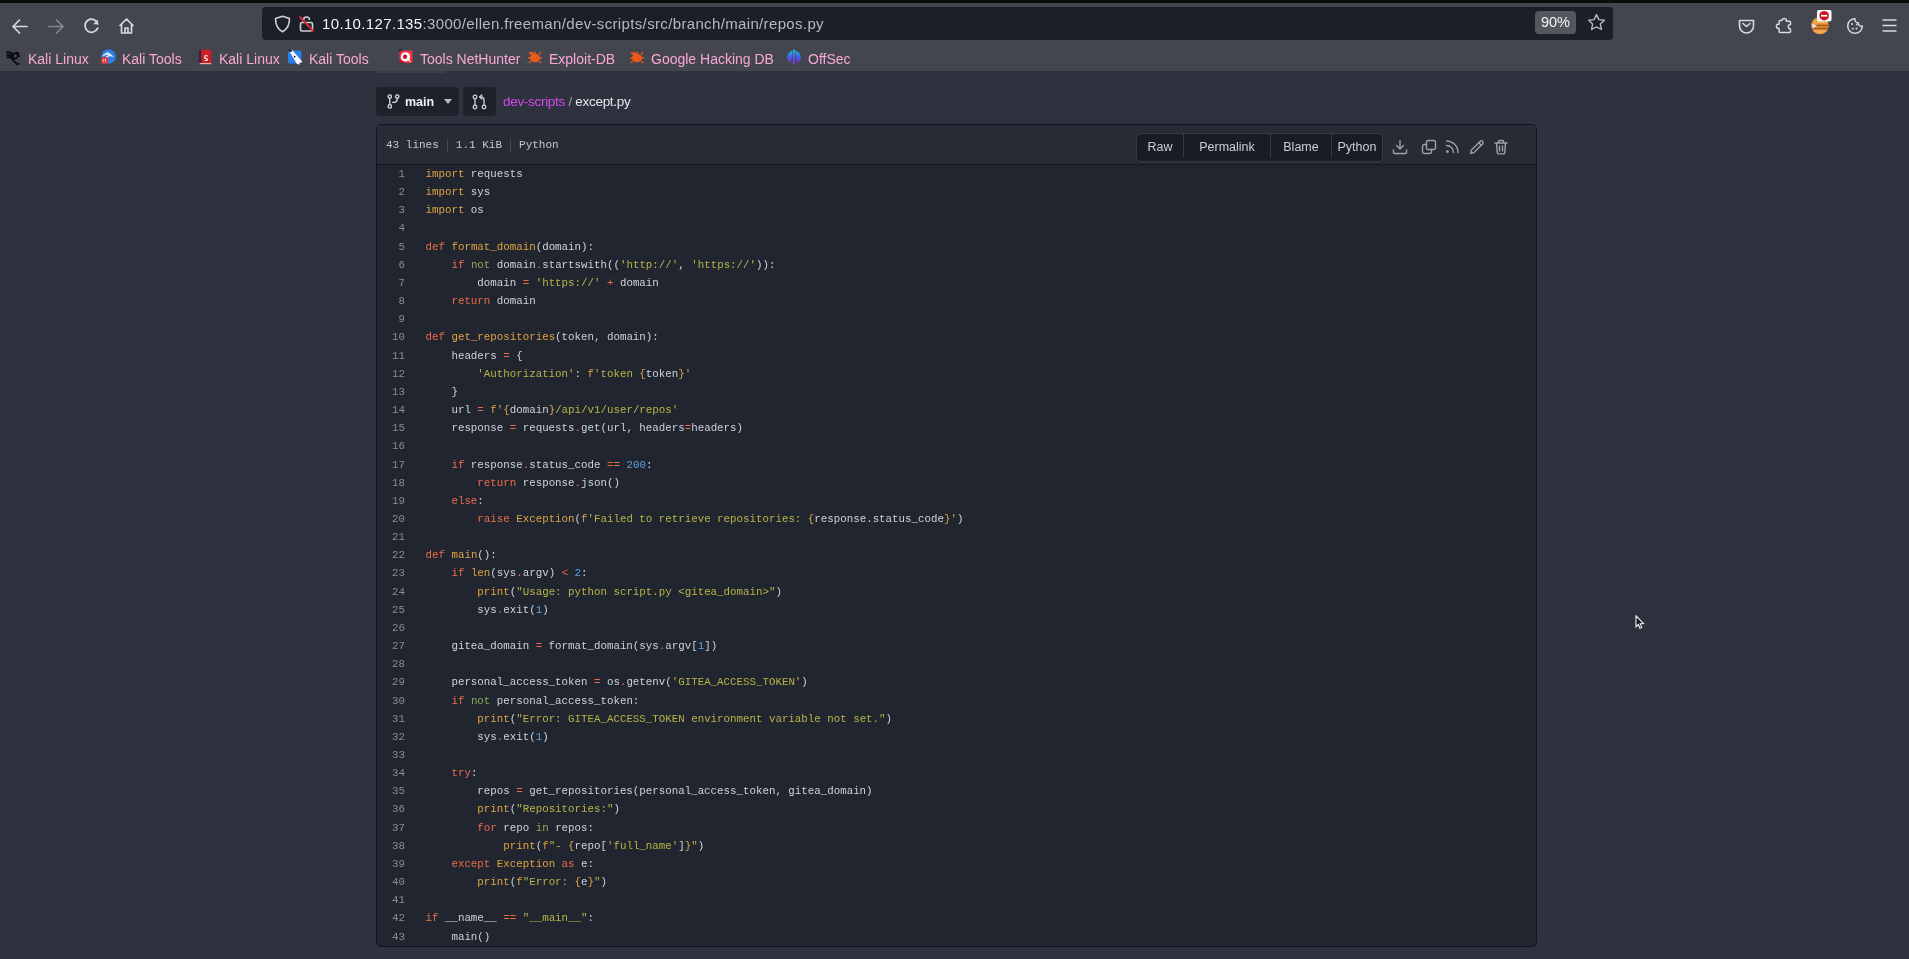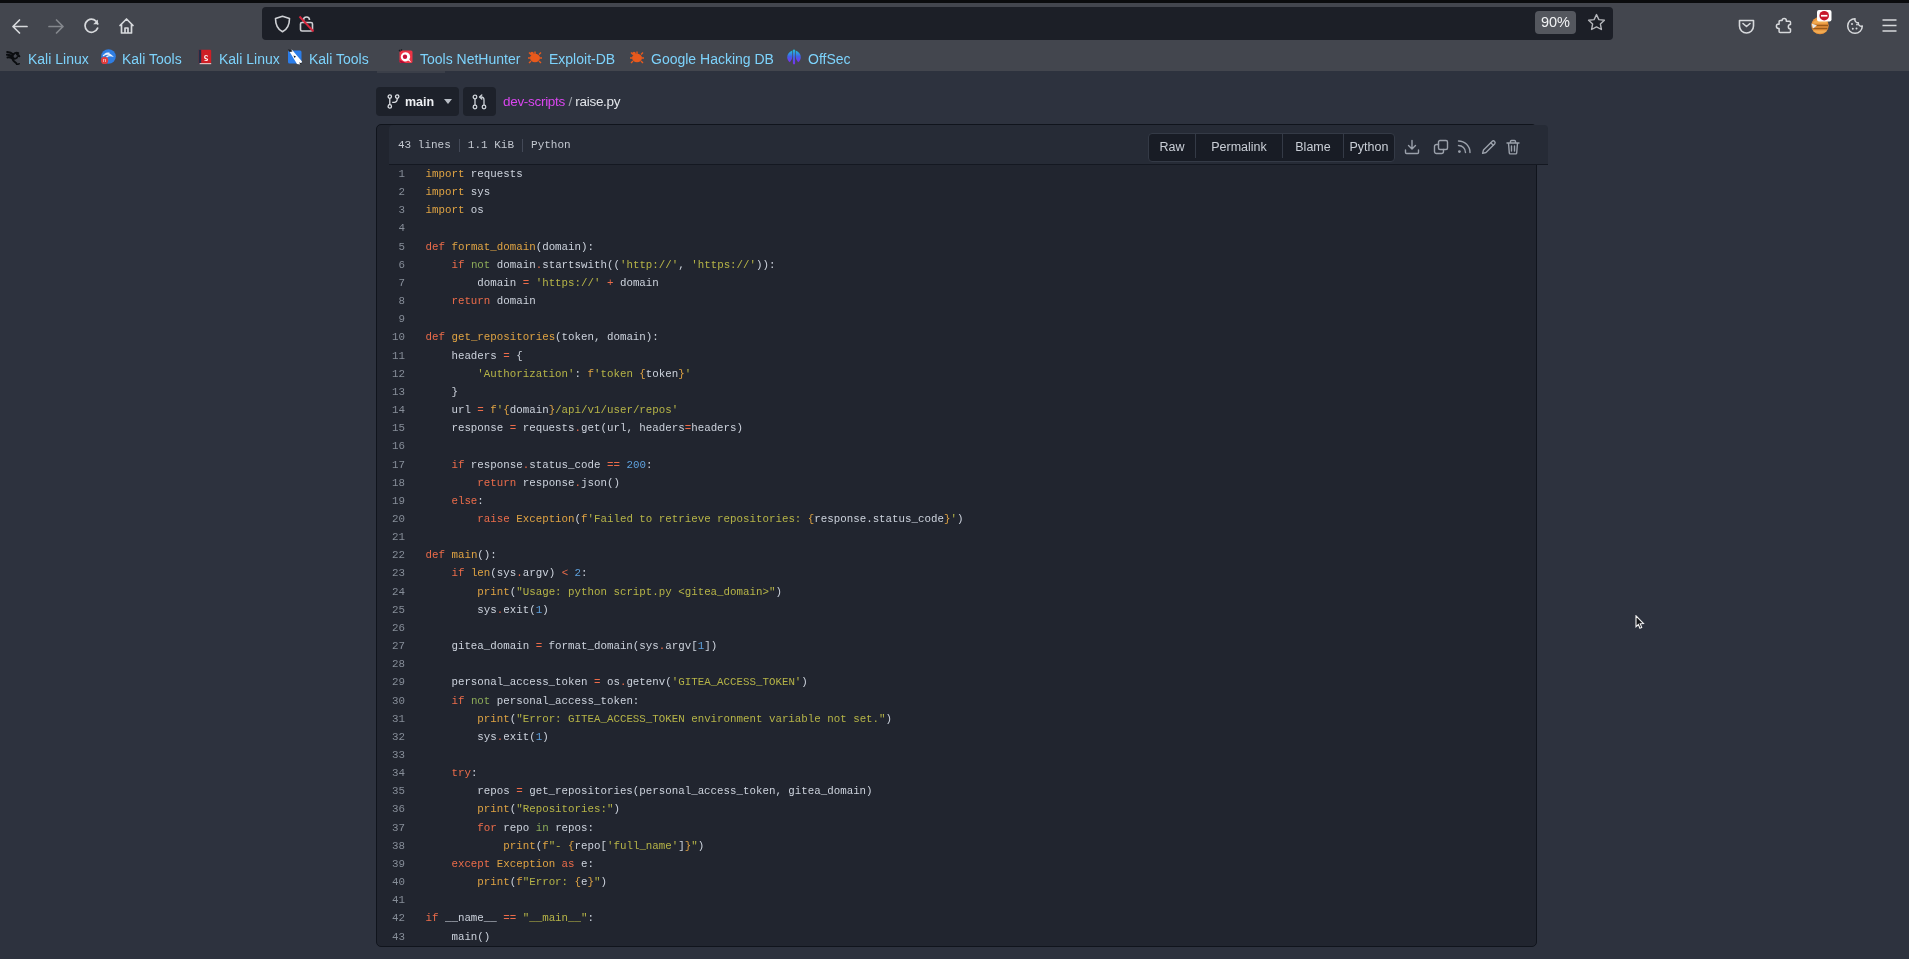--- a/index.html
+++ b/index.html
@@ -6,33 +6,33 @@
 .a{position:absolute}
 #strip{left:0;top:0;width:1909px;height:3px;background:#0b0c0e}
 #tb{left:0;top:3px;width:1909px;height:41px;background:#43464e}
 #bm{left:0;top:44px;width:1909px;height:27px;background:#43464e}
 #page{left:0;top:71px;width:1909px;height:888px;background:#2d323e}
 #ub{left:262px;top:4px;width:1351px;height:33px;background:#1c1f27;border-radius:4px}
 #urltext{left:60px;top:0;height:33px;line-height:33px;font-size:15px;letter-spacing:.35px;color:#b6b9c0;white-space:pre}
 #urltext b{color:#f4f5f7;font-weight:normal}
 #zoombadge{left:1273px;top:3.5px;width:41px;height:23px;background:#54575e;border-radius:4px;
   color:#f2f3f5;font-size:14.5px;text-align:center;line-height:23px}
-.bk{top:0;height:27px;display:flex;align-items:center;gap:6px;font-size:14px;color:#7dd3fc;position:absolute}
+.bk{top:0;height:27px;display:flex;align-items:center;gap:6px;font-size:14px;color:#f9a8d4;position:absolute}
 .bk svg{margin-top:-2px}
 .bk span{margin-top:2px}
 #brbtn{left:376px;top:87px;width:83px;height:29px;background:#1d212a;border-radius:4px;
   display:flex;align-items:center;color:#dde0e5}
 #cmpbtn{left:463px;top:87px;width:33px;height:29px;background:#1d212a;border-radius:4px;
   display:flex;align-items:center;justify-content:center}
 #crumb{left:503px;top:87px;height:29px;line-height:29px;font-size:13.5px;letter-spacing:-.3px;color:#9aa0a8}
 #crumb .g2{color:#d946ef}
 #crumb .w{color:#e2e5ea}
 #fb{left:376px;top:124px;width:1161px;height:823px;background:#21252f;
   border:1px solid #10141c;border-radius:5px}
-#fh{position:absolute;left:12px;top:0;width:1159px;height:40px;background:#262b36;
+#fh{position:absolute;left:0;top:0;width:1159px;height:40px;background:#262b36;
   border-bottom:1px solid #141821;border-radius:4px 4px 0 0}
 #finfo{position:absolute;left:9px;top:0;height:40px;display:flex;align-items:center;
   font:11px "Liberation Mono",monospace;color:#c3c8d0}
 #finfo i{font-style:normal;display:inline-block;width:1px;height:13px;background:#434957;margin:0 8px}
 #btng{position:absolute;left:759px;top:8px;height:29px;display:flex;
   background:#181c25;border:1px solid #343a46;border-radius:4px;overflow:hidden}
 #btng div{height:24px;line-height:27px;text-align:center;font-size:12.5px;color:#c9ced6;border-left:1px solid #343a46}
 #btng div:first-child{border-left:none}
 #code{left:377px;top:165px;width:1157px;height:781px;
   font:10.8px/18.16px "Liberation Mono",monospace;white-space:pre;color:#ccd2dc}
@@ -57,20 +57,21 @@
     </svg>
 <div id="ub" class="a">
 <svg class="a" style="left:12px;top:8px" width="17" height="18" viewBox="0 0 17 18" fill="none">
         <path d="M8.5 1.2 15.5 3.5c0 6-1.5 10.5-7 13.3-5.5-2.8-7-7.3-7-13.3z" stroke="#cfd1d5" stroke-width="1.6" stroke-linejoin="round"></path>
       </svg>
 <svg class="a" style="left:36px;top:8px" width="17" height="18" viewBox="0 0 17 18" fill="none">
         <rect x="2.5" y="7.5" width="12" height="8.5" rx="1.5" stroke="#cfd1d5" stroke-width="1.6"></rect>
         <path d="M5.5 7.5V5a3 3 0 0 1 6 0" stroke="#cfd1d5" stroke-width="1.6"></path>
         <path d="M1.5 1.5 15.5 16.5" stroke="#d7263d" stroke-width="1.9"></path>
       </svg>
+<div id="urltext" class="a"><b>10.10.127.135</b>:3000/ellen.freeman/dev-scripts/src/branch/main/repos.py</div>
 <div id="zoombadge" class="a">90%</div>
 <svg class="a" style="left:1325px;top:6px" width="18" height="18" viewBox="0 0 18 18" fill="none">
         <path d="M9.5 1.6l2.4 5 5.5.7-4 3.8 1 5.4-4.9-2.6-4.9 2.6 1-5.4-4-3.8 5.5-.7z" stroke="#b4b6bb" stroke-width="1.4" stroke-linejoin="round"></path>
       </svg>
 </div>
 <svg class="a" style="left:1738px;top:14px" width="17" height="17" viewBox="0 0 17 17" fill="none">
       <path d="M1.5 3.5h14v5.5a7 7 0 0 1-14 0z" stroke="#d7d9dc" stroke-width="1.6" stroke-linejoin="round"></path>
       <path d="M5 6.5l3.5 3 3.5-3" stroke="#d7d9dc" stroke-width="1.6" fill="none" stroke-linecap="round" stroke-linejoin="round"></path>
     </svg>
 <svg class="a" style="left:1775px;top:13px" width="18" height="18" viewBox="0 0 18 18" fill="none">
@@ -195,21 +196,21 @@
 </div>
 <div id="cmpbtn" class="a">
     <svg width="15" height="16" viewBox="0 0 15 16" fill="none">
       <circle cx="3" cy="3" r="1.8" stroke="#cdd2d8" stroke-width="1.3"></circle>
       <circle cx="3" cy="13" r="1.8" stroke="#cdd2d8" stroke-width="1.3"></circle>
       <circle cx="12" cy="13" r="1.8" stroke="#cdd2d8" stroke-width="1.3"></circle>
       <path d="M3 4.8v6.4M12 11.2V6a3 3 0 0 0-3-3H8" stroke="#cdd2d8" stroke-width="1.3"></path>
       <path d="M9.8 1 7.5 3 9.8 5" stroke="#cdd2d8" stroke-width="1.3" stroke-linecap="round" stroke-linejoin="round"></path>
     </svg>
   </div>
-<div id="crumb" class="a"><span class="g2">dev-scripts</span> / <span class="w">raise.py</span></div>
+<div id="crumb" class="a"><span class="g2">dev-scripts</span> / <span class="w">except.py</span></div>
 <div id="fb" class="a">
 <div id="fh">
 <div id="finfo">43 lines<i></i>1.1 KiB<i></i>Python</div>
 <div id="btng">
         <div style="width:46px">Raw</div>
         <div style="width:87px">Permalink</div>
         <div style="width:61px">Blame</div>
         <div style="width:51px">Python</div>
       </div>
 <svg class="a" style="left:1015px;top:14px" width="16" height="16" viewBox="0 0 16 16" fill="none">

